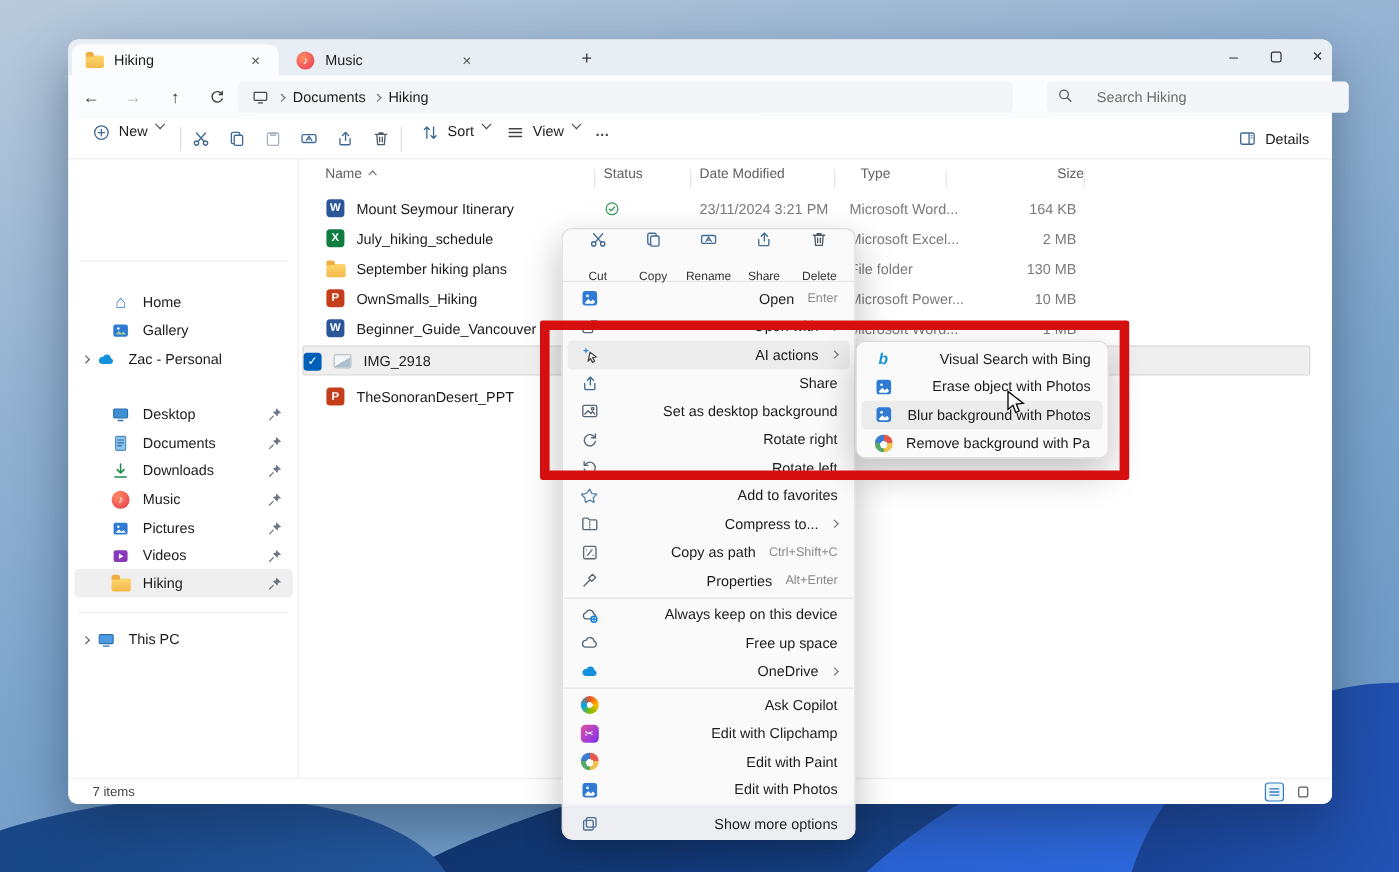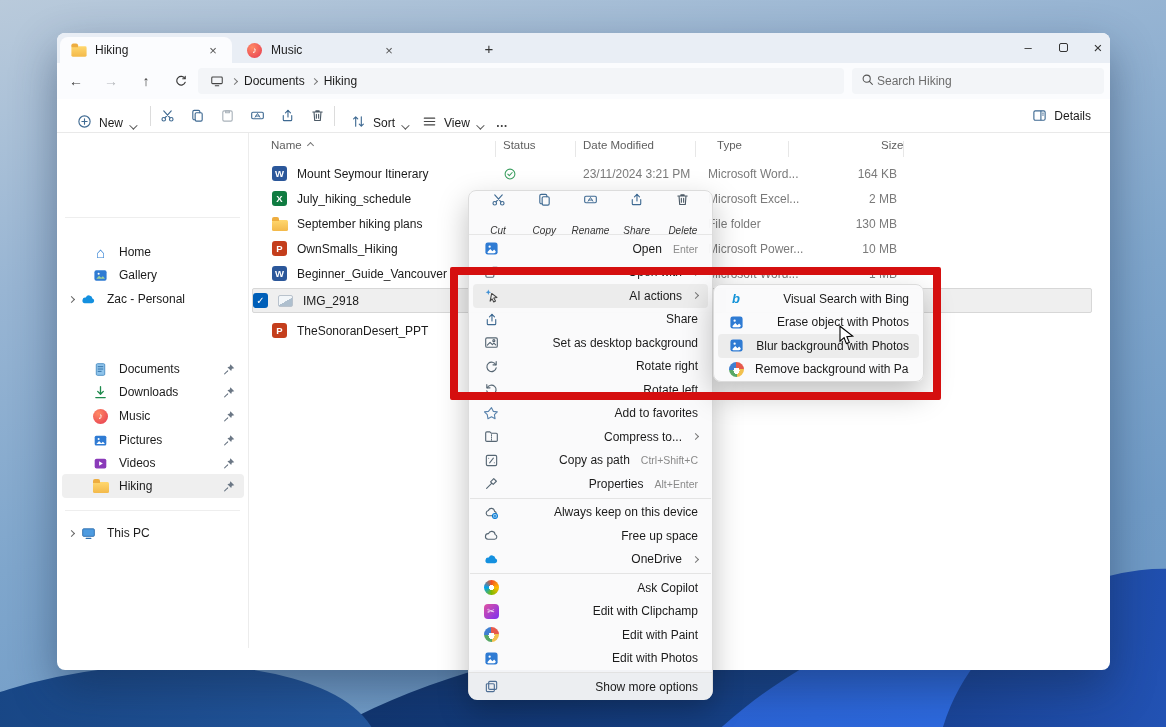--- a/index.html
+++ b/index.html
@@ -21,27 +21,27 @@
   .tab-label { font-size:12px; }
   .tab-close { margin-left:auto; color:#555; font-size:13px; width:18px; text-align:center; cursor:default; }
   #newtab { position:absolute; left:420px; top:4px; width:24px; height:24px; text-align:center; line-height:23px; font-size:15px; color:#333; }
   .winctl { position:absolute; top:0; width:44px; height:29px; display:flex; align-items:center; justify-content:center; color:#333; font-size:13px; }
   #ctl-max i { display:block; width:9px; height:9px; border:1.2px solid #333; border-radius:2px; }
   
   #addr { position:absolute; left:0; top:30px; width:100%; height:36px; background:#fbfcfe; }
   .navbtn { position:absolute; top:5px; width:26px; height:26px; display:flex; align-items:center; justify-content:center; font-size:14px; color:#3a3a3a; }
   .navbtn.dis { color:#b4b7bb; }
   #addrbox { position:absolute; left:141px; top:5px; width:646px; height:26px; background:#f3f5f8; border-radius:4px; display:flex; align-items:center; padding:0 10px; gap:7px; }
-  #searchbox { position:absolute; left:795px; top:5px; width:252px; height:26px; background:#f3f5f8; border-radius:4px; display:flex; align-items:center; padding:0 9px; gap:3px; }
+  #searchbox { position:absolute; left:815px; top:5px; width:252px; height:26px; background:#f3f5f8; border-radius:4px; display:flex; align-items:center; padding:0 9px; gap:20px; }
   #searchbox input { border:none; outline:none; background:transparent; font-size:12px; color:#333; width:200px; font-family:inherit; }
   #searchbox input::placeholder { color:#6c6c6c; }
   .crumb { color:#1b1b1b; }
   
   #toolbar { position:absolute; left:0; top:66px; width:100%; height:34px; background:#fff; border-bottom:1px solid #e9e9e9; display:flex; align-items:center; padding:0 12px; }
-  .tbtn { display:flex; align-items:flex-end; gap:6px; padding:0 7px; height:28px; border-radius:4px; }
+  .tbtn { display:flex; align-items:flex-start; gap:6px; padding:0 7px; height:28px; border-radius:4px; }
   .tico { width:17px; height:17px; display:inline-flex; align-items:center; justify-content:center; }
   .tsep { width:1px; height:20px; background:#dcdcdc; margin:0 8px; }
   #details-btn { margin-left:auto; display:flex; align-items:center; gap:6px; }
   .chev { display:inline-block; width:6px; height:6px; border-right:1.2px solid #555; border-bottom:1.2px solid #555; transform:rotate(45deg) translateY(-2px); }
   .chevR { display:inline-block; width:5px; height:5px; border-right:1.3px solid #777; border-bottom:1.3px solid #777; transform:rotate(-45deg); }
   .chevUp { display:inline-block; width:5px; height:5px; border-right:1.1px solid #777; border-bottom:1.1px solid #777; transform:rotate(-135deg); }
   
   #sidebar { position:absolute; left:0; top:100px; width:191px; height:515px; background:#fff; }
   #sidebar-line { position:absolute; left:191px; top:100px; width:1px; height:515px; background:#ececec; }
   .sbitem { position:absolute; left:5px; width:182px; height:24px; display:flex; align-items:center; border-radius:4px; }
@@ -73,21 +73,21 @@
   .bingb { font-weight:bold; font-style:italic; color:#1493d8; font-size:13px; }
   
   #statusbar { position:absolute; left:0; top:615px; width:100%; height:22px; border-top:1px solid #e7e7e7; background:#fff; border-radius:0 0 8px 8px; display:flex; align-items:center; padding:0 20px; font-size:11px; color:#444; }
   .viewtgl { position:absolute; top:3px; width:16px; height:16px; display:flex; align-items:center; justify-content:center; border-radius:3px; }
   #vt1 { right:40px; border:1px solid #2f7cc4; background:#eef6fd; }
   #vt2 { right:16px; }
   
   #cmenu { position:absolute; left:468px; top:190px; width:245px; height:509px; background:rgba(250,250,251,.97);
     border:1px solid #dcdcdc; border-radius:8px; box-shadow:0 12px 30px rgba(0,0,0,.25); z-index:20; }
   #quickrow { height:44px; display:flex; justify-content:space-around; align-items:center; padding:2px 6px 0; border-bottom:1px solid #e6e6e6; }
-  .qbtn { width:42px; height:40px; display:flex; flex-direction:column; align-items:center; justify-content:center; gap:18px; border-radius:4px;font-style:italic; }
+  .qbtn { width:42px; height:40px; display:flex; flex-direction:column; align-items:center; justify-content:center; gap:18px; border-radius:4px; }
   .qbtn span.lbl { font-size:10px; color:#333; }
   .qico { width:15px; height:15px; }
   #mitems { padding-top:2px; }
   .mrow { height:23.5px; margin:0 4px; padding:0 10px; display:flex; align-items:center; gap:11px; border-radius:4px; font-size:12px; }
   .mrow.hl { background:#ececec; }
   .mico { width:16px; height:15px; display:inline-flex; align-items:center; justify-content:center; flex:none; }
   .mlabel { flex:1; white-space:nowrap; overflow:hidden;text-align:right; }
   .msc { font-size:10.5px; color:#8a8a8a; }
   .msep { height:1px; background:#e4e4e4; margin:2px 1px; }
   .mfooter { height:28px; margin-top:2px; border-top:1px solid #e2e2e2; background:#eceef1; border-radius:0 0 8px 8px; display:flex; align-items:center; padding:0 14px; gap:11px; }
@@ -270,20 +270,36 @@
         <div class="sbitem haschev" style="top: 154px;">
           <span class="sb-chev">
             <span class="chevR" style="border-color:#666"></span>
           </span>
           <span class="sb-ico">
             <svg viewBox="0 0 16 16" width="15" height="15">
               <path d="M4 12h7.6a2.6 2.6 0 0 0 .6-5.1 3.7 3.7 0 0 0-7.1-1A3.1 3.1 0 0 0 4 12z" fill="#1490df"></path>
             </svg>
           </span>
           <span class="sb-label">Zac - Personal</span>
+        </div>
+        <div class="sbitem" style="top: 200px;">
+          <span class="sb-chev"></span>
+          <span class="sb-ico">
+            <svg viewBox="0 0 16 16" width="15" height="15">
+              <rect x="1.8" y="3" width="12.4" height="8" rx="1" fill="#3f8fd4" stroke="#2e6fae"></rect>
+              <path d="M6 13.2h4" stroke="#2e6fae" stroke-width="1.2" stroke-linecap="round"></path>
+            </svg>
+          </span>
+          <span class="sb-label">Desktop</span>
+          <span class="sb-pin">
+            <svg viewBox="0 0 16 16" width="15" height="15" fill="none" stroke="#566673" stroke-width="1.2" stroke-linecap="round" stroke-linejoin="round">
+              <path d="M9.5 2l4.5 4.5-2.7.6-.8 2.7-4.3-4.3 2.7-.8z" fill="#6b7785" stroke="none"></path>
+              <path d="M6.5 9.5L3 13" stroke="#6b7785"></path>
+            </svg>
+          </span>
         </div>
         <div class="sbitem" style="top: 224px;">
           <span class="sb-chev"></span>
           <span class="sb-ico">
             <svg viewBox="0 0 16 16" width="15" height="15">
               <rect x="3.5" y="1.8" width="9" height="12.4" rx="1.2" fill="#8ec3ea" stroke="#4d8fc4"></rect>
               <path d="M5.5 5h5M5.5 7.5h5M5.5 10h3.2" stroke="#2f6ea6" stroke-width="1" stroke-linecap="round"></path>
             </svg>
           </span>
           <span class="sb-label">Documents</span>
@@ -477,20 +493,33 @@
         <div class="frow" style="top: 185px;">
           <div class="fcell fname" style="left: 22px;">
             <span class="tico">
               <span class="fsq" style="background:#c43e1c">P</span>
             </span>
             <span>TheSonoranDesert_PPT</span>
           </div>
         </div>
       </div>
 
+    <div id="statusbar">
+      <span>7 items</span>
+      <div class="viewtgl" id="vt1">
+        <svg viewBox="0 0 16 16" width="12" height="12" fill="none" stroke="#2f7cc4" stroke-width="1.4" stroke-linecap="round">
+            <path d="M3 4.5h10M3 8h10M3 11.5h10"></path>
+          </svg>
+      </div>
+      <div class="viewtgl" id="vt2">
+        <svg viewBox="0 0 16 16" width="12" height="12" fill="none" stroke="#555" stroke-width="1.3">
+            <rect x="3" y="2.5" width="10" height="11" rx="1.5"></rect>
+          </svg>
+      </div>
+    </div>
   </div>
 
   <div id="cmenu">
     <div id="quickrow">
         <div class="qbtn">
           <span class="qico"><svg viewBox="0 0 16 16" width="15" height="15" fill="none" stroke="#3f6a92" stroke-width="1.2" stroke-linecap="round" stroke-linejoin="round">
               <circle cx="4" cy="12" r="1.9"></circle>
               <circle cx="12" cy="12" r="1.9"></circle>
               <path d="M5.3 10.6L12 3M10.7 10.6L4 3"></path>
             </svg></span>

